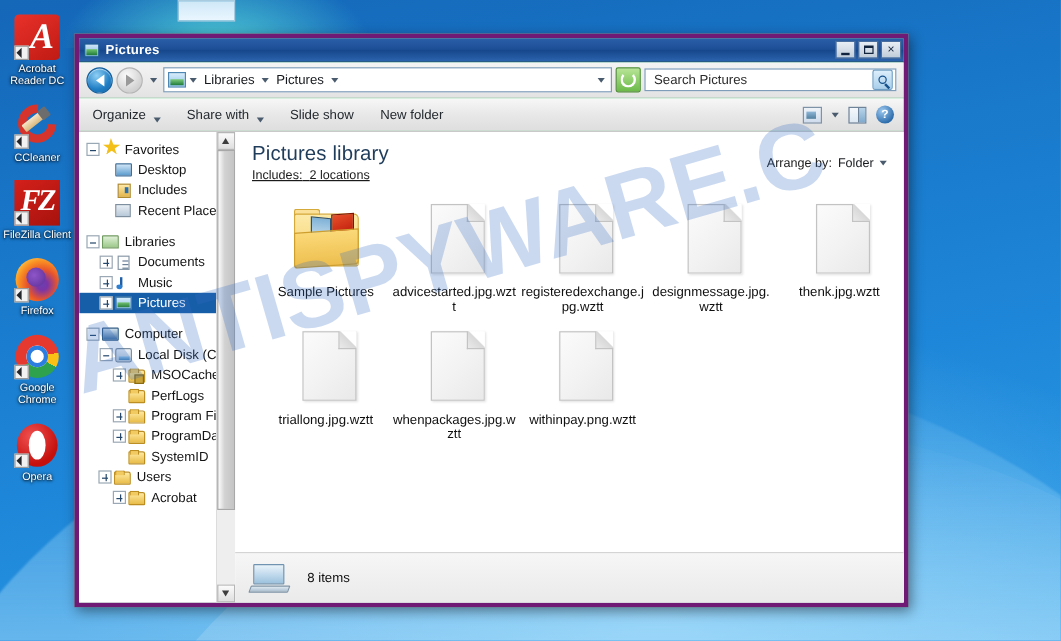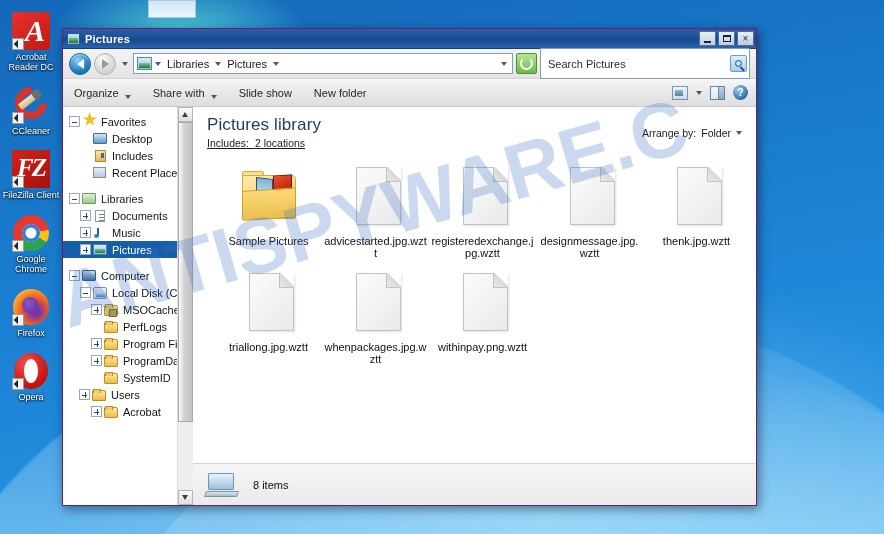--- a/index.html
+++ b/index.html
@@ -132,21 +132,21 @@
   .ic-opera .ring::after {
     content:""; position:absolute; left:10px; top:6px; width:14px; height:24px;
     border-radius:50%; background:#fff;
   }
 
   
   #explorer {
     position: absolute; left: 62px; top: 28px;
     width: 695px; height: 478px;
     background: #86efac;
-    border: 1px solid #701a75;
+    border: 4px solid #701a75;
     box-shadow: 2px 3px 10px rgba(0,0,0,0.45);
     display: flex; flex-direction: column;
   }
 
   
   .titlebar {
     height: 20px; flex: 0 0 20px;
     background: linear-gradient(to bottom, #2a5fa8 0%, #1c4e96 48%, #16478c 52%, #2b63ad 100%);
     display: flex; align-items: center;
     padding: 0 2px 0 4px;
@@ -243,21 +243,21 @@
     background: linear-gradient(to bottom,#b8e596,#6cba4a);
     border: 1px solid #4d8f33; border-radius: 2px;
     display:flex; align-items:center; justify-content:center;
     cursor: default; position: relative;
   }
   .refreshbtn .rr {
     width: 13px; height: 13px; border: 2px solid #ffffff; border-radius: 50%;
     border-top-color: transparent;
   }
   .searchwrap {
-    width: 210px; height: 31px; flex: 0 0 210px;
+    width: 210px; height: 19px; flex: 0 0 210px;
     background: #ffffff; border: 1px solid #7f9db9;
     display: flex; align-items: center; padding: 0 2px 0 5px;
   }
   .searchwrap input {
     border: 0; outline: 0; flex: 1; font-size: 11px;
     font-family: "Liberation Sans", sans-serif; color: #2b2b2b; background: transparent;
   }
   .searchwrap input::placeholder { color: #2b2b2b; opacity: 1; }
   .searchbtn {
     width: 17px; height: 17px; border-radius: 2px;
@@ -597,33 +597,33 @@
 
     <div class="deskicon">
       <div class="glyph ic-filezilla">
         <div class="fz">FZ</div>
         <div class="shortcut-arrow"></div>
       </div>
       <div class="lbl">FileZilla Client</div>
     </div>
 
     <div class="deskicon">
+      <div class="glyph ic-firefox">
+        <div class="ring"></div>
+        <div class="shortcut-arrow"></div>
+      </div>
+      <div class="lbl">Firefox</div>
+    </div>
+
+    <div class="deskicon">
       <div class="glyph ic-chrome">
         <div class="ring"></div>
         <div class="shortcut-arrow"></div>
       </div>
       <div class="lbl">Google Chrome</div>
-    </div>
-
-    <div class="deskicon">
-      <div class="glyph ic-firefox">
-        <div class="ring"></div>
-        <div class="shortcut-arrow"></div>
-      </div>
-      <div class="lbl">Firefox</div>
     </div>
 
     <div class="deskicon">
       <div class="glyph ic-opera">
         <div class="ring"></div>
         <div class="shortcut-arrow"></div>
       </div>
       <div class="lbl">Opera</div>
     </div>
   </div>

